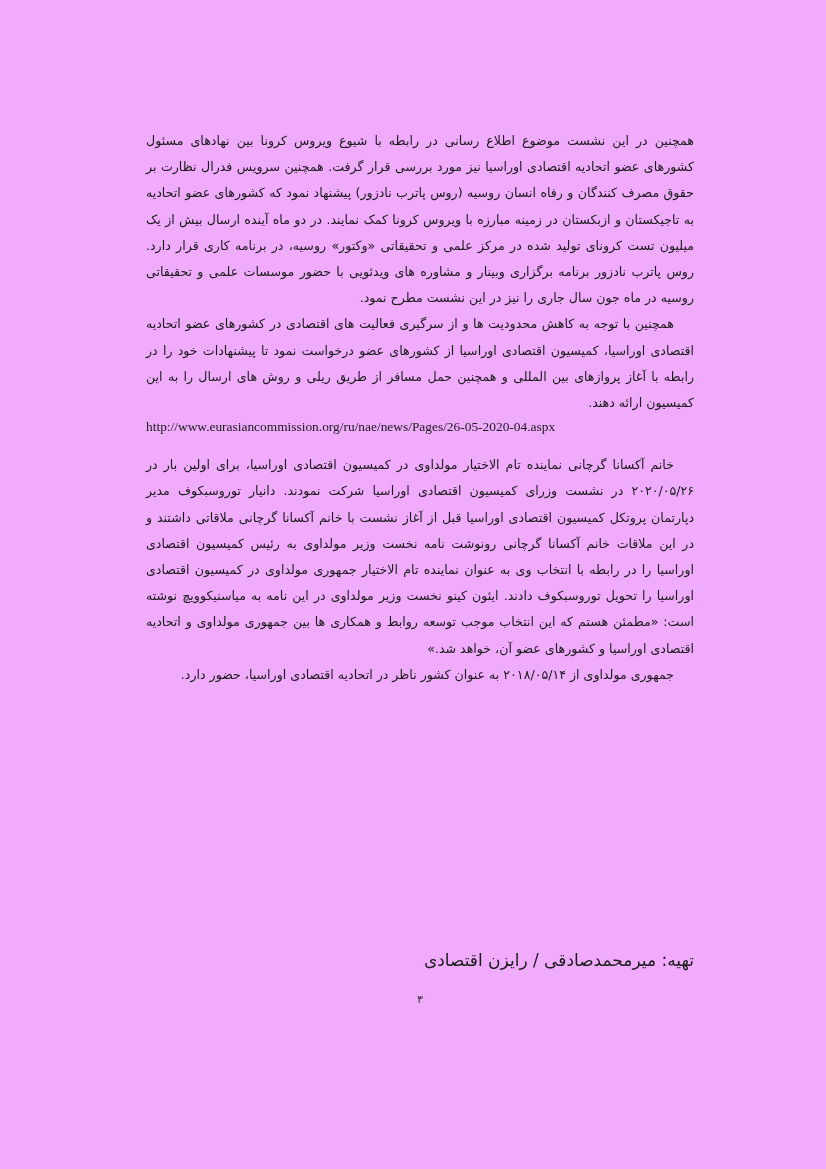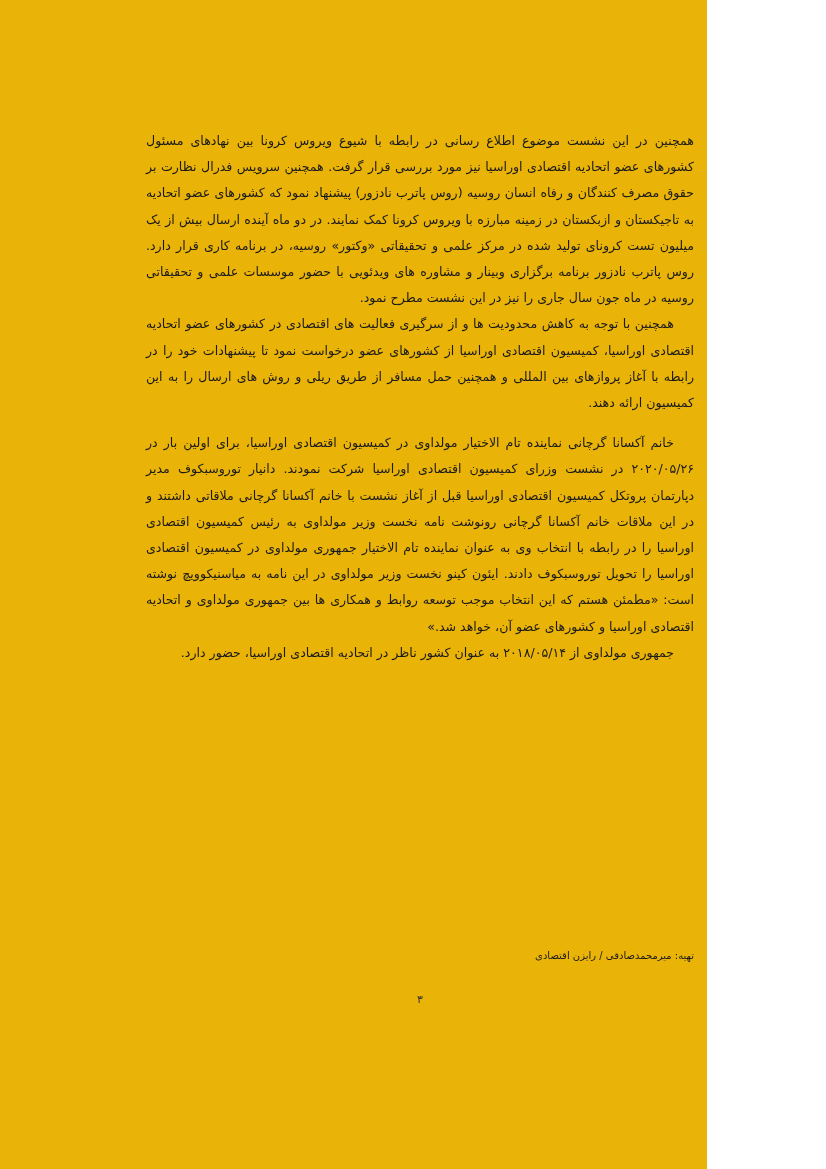--- a/index.html
+++ b/index.html
@@ -10,24 +10,23 @@
     body {
       width: 826px;
       height: 1169px;
       position: relative;
       overflow: hidden;
       color: #1a1a1a;
     }
     .page {
       position: absolute;
       left: 0; top: 0;
-      width: 678px;
+      width: 826px;
       height: 1169px;
-      background: #eab308;
-      padding-left: 29px;
+      background: #f0abfc;
     }
     .content {
       position: absolute;
       left: 146px;
       top: 128px;
       width: 548px;
       direction: rtl;
       font-family: "DejaVu Sans", sans-serif;
       font-size: 12.6px;
       line-height: 26.2px;
@@ -57,41 +56,42 @@
       font-weight: bold;
       margin: 0;
     }
     .sign-wrap {
       position: absolute;
       left: 146px;
       top: 950px;
       width: 548px;
       direction: rtl;
       font-family: "DejaVu Sans", sans-serif;
-      font-size: 10px;
+      font-size: 17px;
       text-align: right;
     }
     .page-number {
       position: absolute;
       left: 400px;
       top: 993px;
       width: 40px;
       text-align: center;
       font-family: "DejaVu Sans", sans-serif;
       font-size: 11px;
       color: #333;
     }
   </style>
 </head>
 <body>
 
 <div class="page">
   <div class="content">
     <p class="para">همچنین در این نشست موضوع اطلاع رسانی در رابطه با شیوع ویروس کرونا بین نهادهای مسئول کشورهای عضو اتحادیه اقتصادی اوراسیا نیز مورد بررسی قرار گرفت. همچنین سرویس فدرال نظارت بر حقوق مصرف کنندگان و رفاه انسان روسیه (روس پاترب نادزور) پیشنهاد نمود که کشورهای عضو اتحادیه به تاجیکستان و ازبکستان در زمینه مبارزه با ویروس کرونا کمک نمایند. در دو ماه آینده ارسال بیش از یک میلیون تست کرونای تولید شده در مرکز علمی و تحقیقاتی «وکتور» روسیه، در برنامه کاری قرار دارد. روس پاترب نادزور برنامه برگزاری وبینار و مشاوره های ویدئویی با حضور موسسات علمی و تحقیقاتی روسیه در ماه جون سال جاری را نیز در این نشست مطرح نمود.</p>
     <p class="para indent">همچنین با توجه به کاهش محدودیت ها و از سرگیری فعالیت های اقتصادی در کشورهای عضو اتحادیه اقتصادی اوراسیا، کمیسیون اقتصادی اوراسیا از کشورهای عضو درخواست نمود تا پیشنهادات خود را در رابطه با آغاز پروازهای بین المللی و همچنین حمل مسافر از طریق ریلی و روش های ارسال را به این کمیسیون ارائه دهند.</p>
+    <p class="url">http://www.eurasiancommission.org/ru/nae/news/Pages/26-05-2020-04.aspx</p>
     <div class="gap"></div>
     <p class="para indent">خانم آکسانا گرچانی نماینده تام الاختیار مولداوی در کمیسیون اقتصادی اوراسیا، برای اولین بار در ۲۰۲۰/۰۵/۲۶ در نشست وزرای کمیسیون اقتصادی اوراسیا شرکت نمودند. دانیار توروسبکوف مدیر دپارتمان پروتکل کمیسیون اقتصادی اوراسیا قبل از آغاز نشست با خانم آکسانا گرچانی ملاقاتی داشتند و در این ملاقات خانم آکسانا گرچانی رونوشت نامه نخست وزیر مولداوی به رئیس کمیسیون اقتصادی اوراسیا را در رابطه با انتخاب وی به عنوان نماینده تام الاختیار جمهوری مولداوی در کمیسیون اقتصادی اوراسیا را تحویل توروسبکوف دادند. ایئون کینو نخست وزیر مولداوی در این نامه به میاسنیکوویچ نوشته است: «مطمئن هستم که این انتخاب موجب توسعه روابط و همکاری ها بین جمهوری مولداوی و اتحادیه اقتصادی اوراسیا و کشورهای عضو آن، خواهد شد.»</p>
     <p class="para indent">جمهوری مولداوی از ۲۰۱۸/۰۵/۱۴ به عنوان کشور ناظر در اتحادیه اقتصادی اوراسیا، حضور دارد.</p>
   </div>
 
   <div class="sign-wrap">
     <span>تهیه: میرمحمدصادقی / رایزن اقتصادی</span>
   </div>
 
   <div class="page-number">۳</div>

